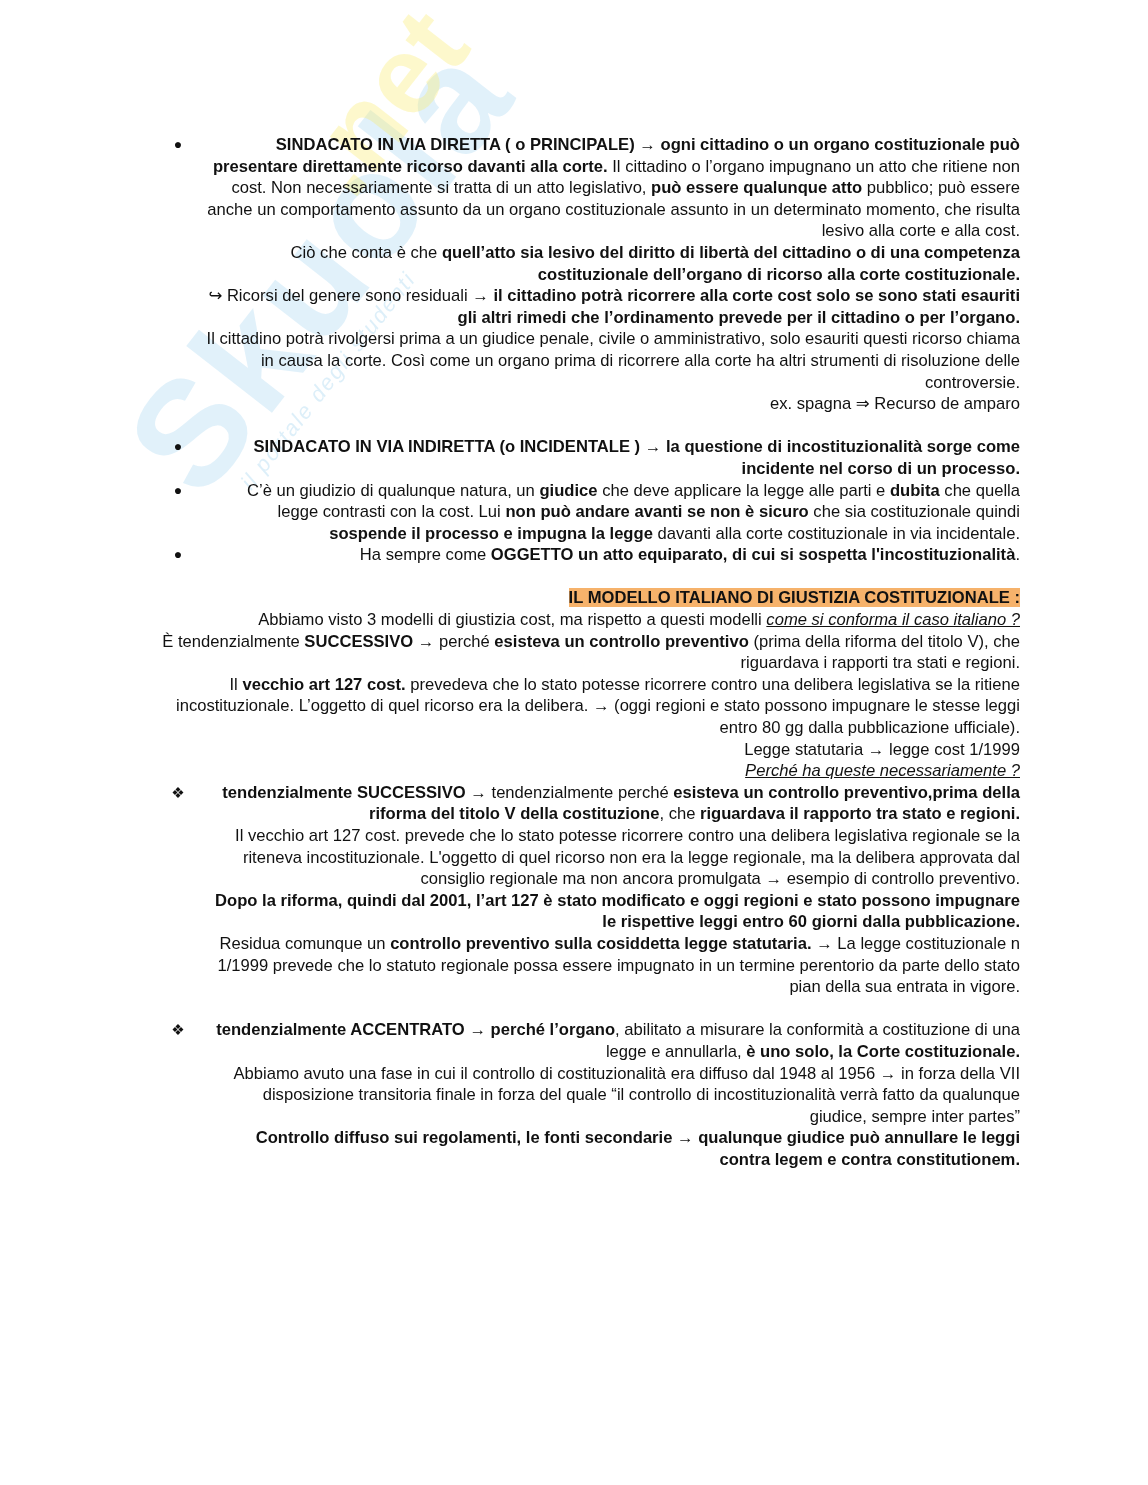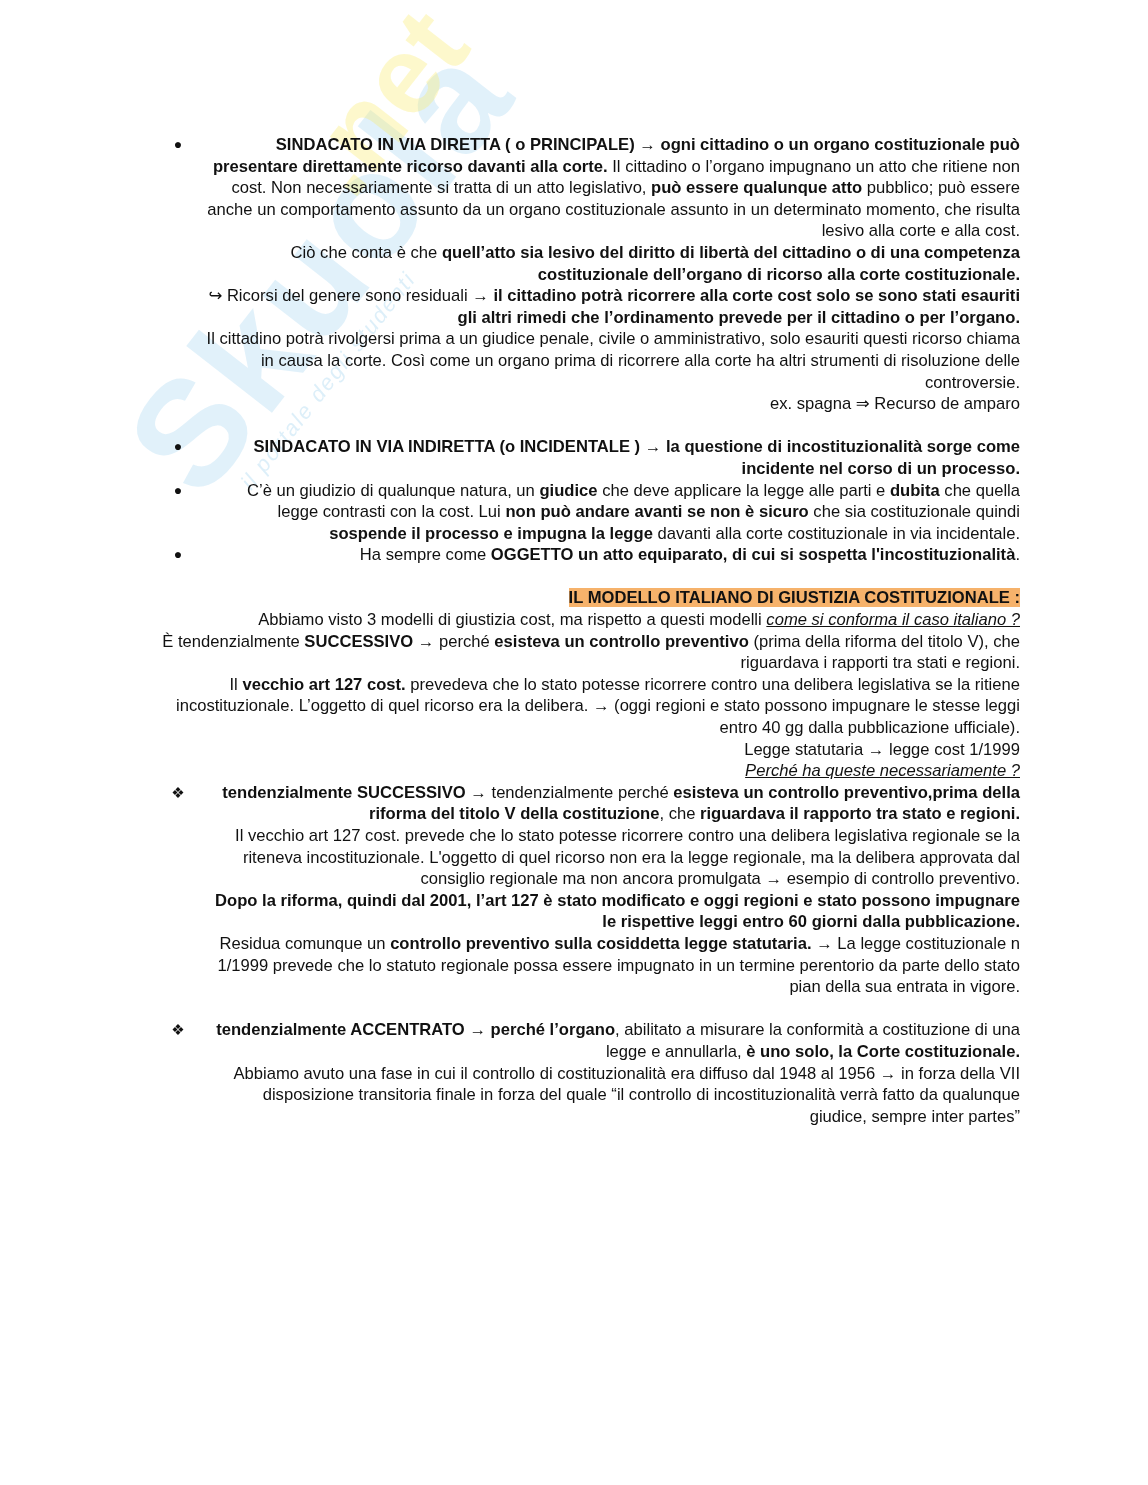--- a/index.html
+++ b/index.html
@@ -83,21 +83,21 @@
 
     <div class="section">
       <div class="block">
         <span class="heading">IL MODELLO ITALIANO DI GIUSTIZIA COSTITUZIONALE :</span>
       </div>
       <div class="block">
         <span>Abbiamo visto 3 modelli di giustizia cost, ma rispetto a questi modelli </span><span class="ul-it">come si conforma il caso italiano ?</span>
       </div>
       <div>
           <div class="block"><span>È tendenzialmente </span><b>SUCCESSIVO</b><span> → perché </span><b>esisteva un controllo preventivo</b><span> (prima della riforma del titolo V), che riguardava i rapporti tra stati e regioni.</span></div>
-          <div class="block"><span>Il </span><b>vecchio art 127 cost.</b><span> prevedeva che lo stato potesse ricorrere contro una delibera legislativa se la ritiene incostituzionale. L’oggetto di quel ricorso era la delibera. → (oggi regioni e stato possono impugnare le stesse leggi entro 40 gg dalla pubblicazione ufficiale).</span></div>
+          <div class="block"><span>Il </span><b>vecchio art 127 cost.</b><span> prevedeva che lo stato potesse ricorrere contro una delibera legislativa se la ritiene incostituzionale. L’oggetto di quel ricorso era la delibera. → (oggi regioni e stato possono impugnare le stesse leggi entro 80 gg dalla pubblicazione ufficiale).</span></div>
           <div class="block"><span>Legge statutaria → legge cost 1/1999</span></div>
         </div>
       <div class="block">
         <span class="ul-it">Perché ha queste necessariamente ?</span>
       </div>
     </div>
 
     <ul class="bullets">
       <li>
         <span class="mark diamond">❖</span>
@@ -111,18 +111,19 @@
     </ul>
 
     <div class="gap"></div>
 
     <ul class="bullets">
       <li>
         <span class="mark diamond">❖</span>
         <div class="paras">
             <div class="block"><b>tendenzialmente ACCENTRATO → perché l’organo</b><span>, abilitato a misurare la conformità a costituzione di una legge e annullarla, </span><b>è uno solo, la Corte costituzionale.</b></div>
             <div class="block"><span>Abbiamo avuto una fase in cui il controllo di costituzionalità era diffuso dal 1948 al 1956 → in forza della VII disposizione transitoria finale in forza del quale “il controllo di incostituzionalità verrà fatto da qualunque giudice, sempre inter partes”</span></div>
+            <div class="block"><b>Controllo diffuso sui regolamenti, le fonti secondarie → qualunque giudice può annullare le leggi contra legem e contra constitutionem.</b></div>
           </div>
       </li>
     </ul>
 
   </div>
 </div>
 
 </body></html>

